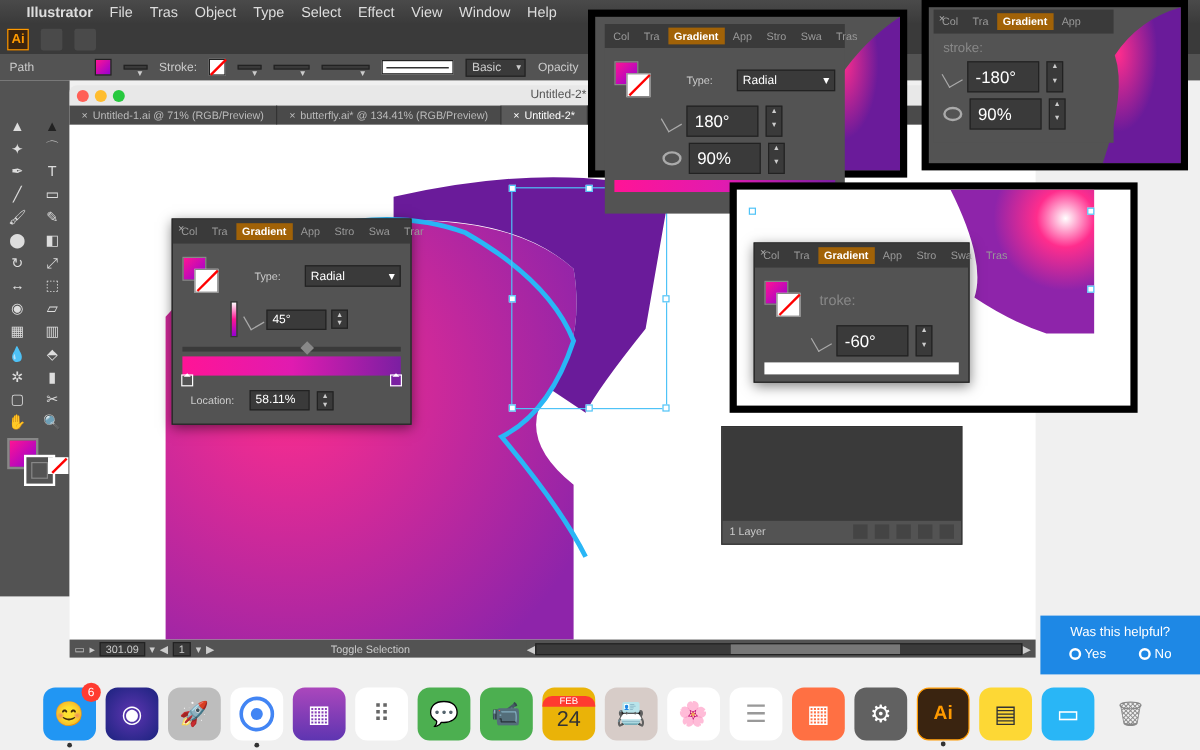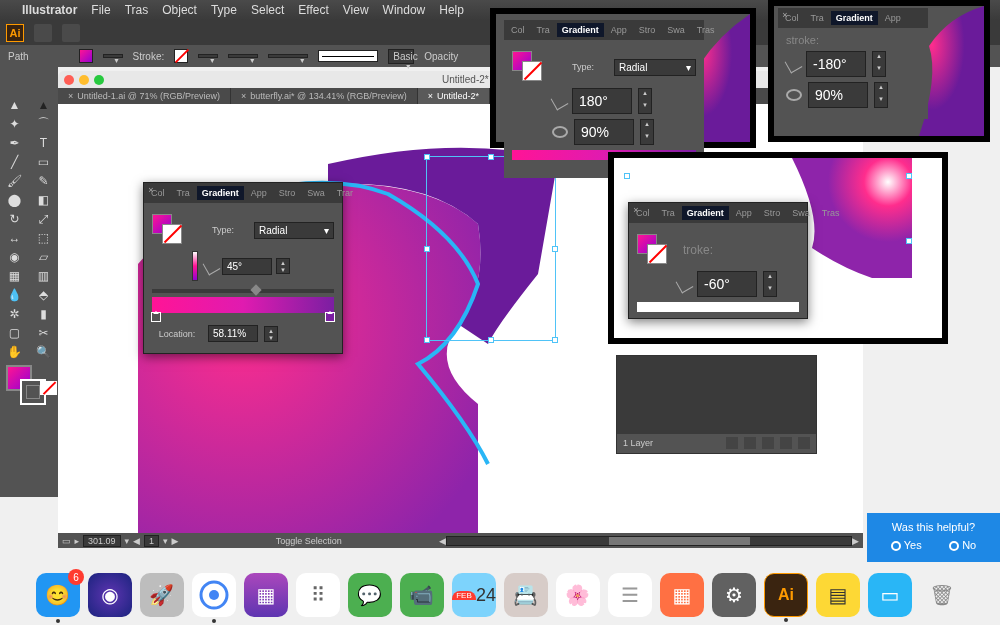--- a/index.html
+++ b/index.html
@@ -48,21 +48,21 @@
 .statusbar { position:absolute; left:58px; bottom:77px; right:137px; height:15px; background:#535353; display:flex; align-items:center; font-size:9px; color:#ccc; padding:0 4px; gap:4px;}
 .statusbar .field { background:#3a3a3a; border:1px solid #222; padding:0 4px; }
 .statusbar .center { flex:1; text-align:center; }
 .scroll-h { height:13px; background:#535353; display:flex; align-items:center; margin-left:auto; width:420px;}
 .scroll-track{flex:1;height:10px;background:#3a3a3a;position:relative;border:1px solid #222;}
 .scroll-thumb{position:absolute;left:40%;width:35%;top:0;bottom:0;background:#777;}
 
 .panel { position:absolute; background:#535353; border:1px solid #222; box-shadow:0 3px 10px rgba(0,0,0,0.5); font-size:10px; color:#ccc;}
 .panel-tabs { height:20px; background:#3a3a3a; display:flex; align-items:center; padding:0 2px; gap:2px; }
 .ptab { padding:2px 5px; font-size:9px; color:#999;}
-.ptab.active { background:#0f172a; color:#fff; font-weight:bold;}
+.ptab.active { background:#a16207; color:#fff; font-weight:bold;}
 .panel-body { padding:6px 8px; }
 .prow { display:flex; align-items:center; gap:6px; margin:5px 0; }
 .prow .lbl { width:50px; text-align:center; font-size:9px;}
 .minput { background:#3a3a3a; border:1px solid #222; color:#fff; padding:2px 4px; font-size:10px; min-width:50px; display:flex; align-items:center;}
 .minput.big { font-size:14px; padding:4px 6px; min-width:60px;}
 .stepper { width:14px; background:#3a3a3a; border:1px solid #222; display:flex; flex-direction:column;}
 .stepper span{flex:1;text-align:center;font-size:7px;line-height:7px;color:#ccc;}
 .angleicon { width:14px; height:14px; display:inline-flex; align-items:center; justify-content:center;}
 .angleicon::before{content:"";width:12px;height:12px;border:1px solid #aaa;border-right:none;border-top:none;transform:rotate(-30deg);}
 .ellicon{width:16px;height:12px;border:2px solid #aaa;border-radius:50%;position:relative;}
@@ -73,21 +73,21 @@
 .gslider { height:4px; background:#3a3a3a; position:relative; margin:8px 0 2px 0;}
 .gslider::after{content:"";position:absolute;left:55%;top:-3px;width:8px;height:8px;background:#888;transform:rotate(45deg);}
 .panel .fsblock { position:relative; width:32px; height:32px; float:left; margin-right:8px;}
 .fsblock .f1{position:absolute;left:0;top:0;width:20px;height:20px;background:linear-gradient(135deg,#ff1493,#9400d3);border:1px solid #888;}
 .fsblock .f2{position:absolute;left:10px;top:10px;width:20px;height:20px;background:#fff;border:1px solid #888;}
 .fsblock .f2::after{content:"";position:absolute;left:-2px;top:8px;width:24px;height:2px;background:#f00;transform:rotate(-45deg);}
 
 .inset { position:absolute; background:#000; padding:6px; }
 .inset-inner { background:#535353; position:relative; width:100%; height:100%;}
 
-.layers { position:absolute; left:601px; top:355px; width:201px; height:99px; background:#535353; border:1px solid #333; font-size:9px; color:#ccc;margin-left:15px;}
+.layers { position:absolute; left:601px; top:355px; width:201px; height:99px; background:#535353; border:1px solid #333; font-size:9px; color:#ccc;}
 .layers-body{height:78px;background:#3a3a3a;}
 .layers-foot{height:18px;display:flex;align-items:center;padding:0 6px;gap:8px;justify-content:space-between;}
 .layers-foot .icns{display:flex;gap:6px;}
 .layers-foot .icns span{width:12px;height:12px;background:#444;}
 
 .helpful { position:absolute; right:0; bottom:63px; width:133px; height:49px; background:#1e88e5; color:#fff; font-size:11px; padding:8px 10px;}
 .helpful .q{text-align:center;margin-bottom:6px;}
 .helpful .opts{display:flex;justify-content:space-around;}
 .radio{width:10px;height:10px;border:2px solid #fff;border-radius:50%;display:inline-block;vertical-align:middle;margin-right:3px;}
 
@@ -127,21 +127,21 @@
   <span class="swatch" style="background:linear-gradient(135deg,#ff1493,#9400d3)"></span>
   <span class="dropdown" style="width:12px"></span>
   <span>Stroke:</span>
   <span class="swatch" style="background:#fff;position:relative">
       <span style="position:absolute;left:-2px;top:5px;width:18px;height:2px;background:#f00;transform:rotate(-45deg)"></span>
     </span>
   <span class="dropdown" style="width:12px"></span>
   <span class="dropdown" style="width:30px"></span>
   <span class="dropdown" style="width:40px"></span>
   <span class="strokebox"></span>
-  <span class="dropdown" style="width:26px">Basic</span>
+  <span class="dropdown" style="width:50px">Basic</span>
   <span>Opacity</span>
 </div>
 
 <div class="toolbox">
   <div class="tool">▲</div>
   <div class="tool" style="color:#222">▲</div>
   <div class="tool">✦</div>
   <div class="tool">⌒</div>
   <div class="tool">✒</div>
   <div class="tool">T</div>
@@ -478,21 +478,21 @@
       <svg width="30" height="30">
         <circle cx="15" cy="15" r="13" fill="#fff" stroke="#4285f4" stroke-width="3"></circle>
         <circle cx="15" cy="15" r="5" fill="#4285f4"></circle>
       </svg>
       <div class="dock-dot"></div>
     </div>
   <div class="dock-item" style="background:linear-gradient(#ab47bc,#5e35b1)">▦</div>
   <div class="dock-item" style="background:#fff;color:#666">⠿</div>
   <div class="dock-item" style="background:#4caf50">💬</div>
   <div class="dock-item" style="background:#4caf50">📹</div>
-  <div class="dock-item" style="background:#7dd3fc;flex-direction:row;color:#333">
+  <div class="dock-item" style="background:#eab308;flex-direction:column;color:#333">
       <div style="font-size:8px;background:#ff3b30;color:#fff;width:100%;text-align:center;border-radius:8px 8px 0 0">FEB</div>
       <div style="font-size:18px">24</div>
     </div>
   <div class="dock-item" style="background:#d7ccc8">📇</div>
   <div class="dock-item" style="background:#fff">🌸</div>
   <div class="dock-item" style="background:#fff;color:#999">☰</div>
   <div class="dock-item" style="background:#ff7043">▦</div>
   <div class="dock-item" style="background:#616161">⚙</div>
   <div class="dock-item" style="background:#3a2410;color:#ff9a00;font-weight:bold;font-size:16px;border:1px solid #ff9a00">Ai<div class="dock-dot"></div></div>
   <div class="dock-item" style="background:#fdd835;color:#333">▤</div>

